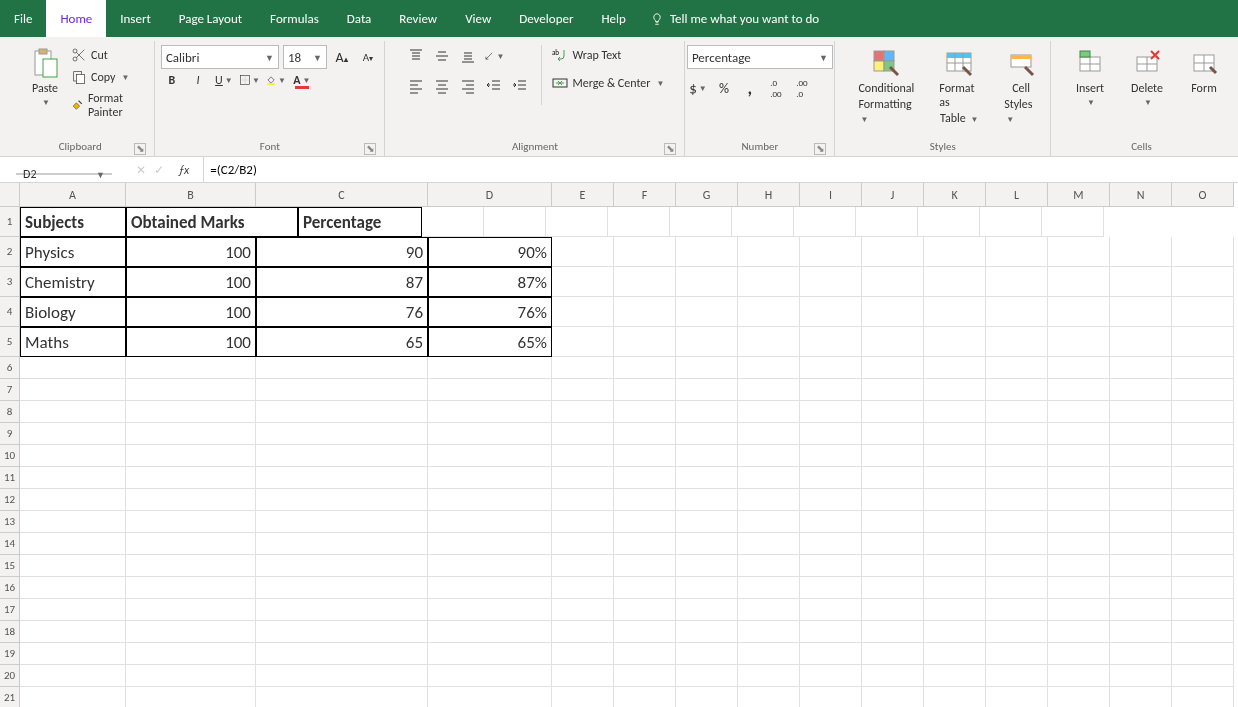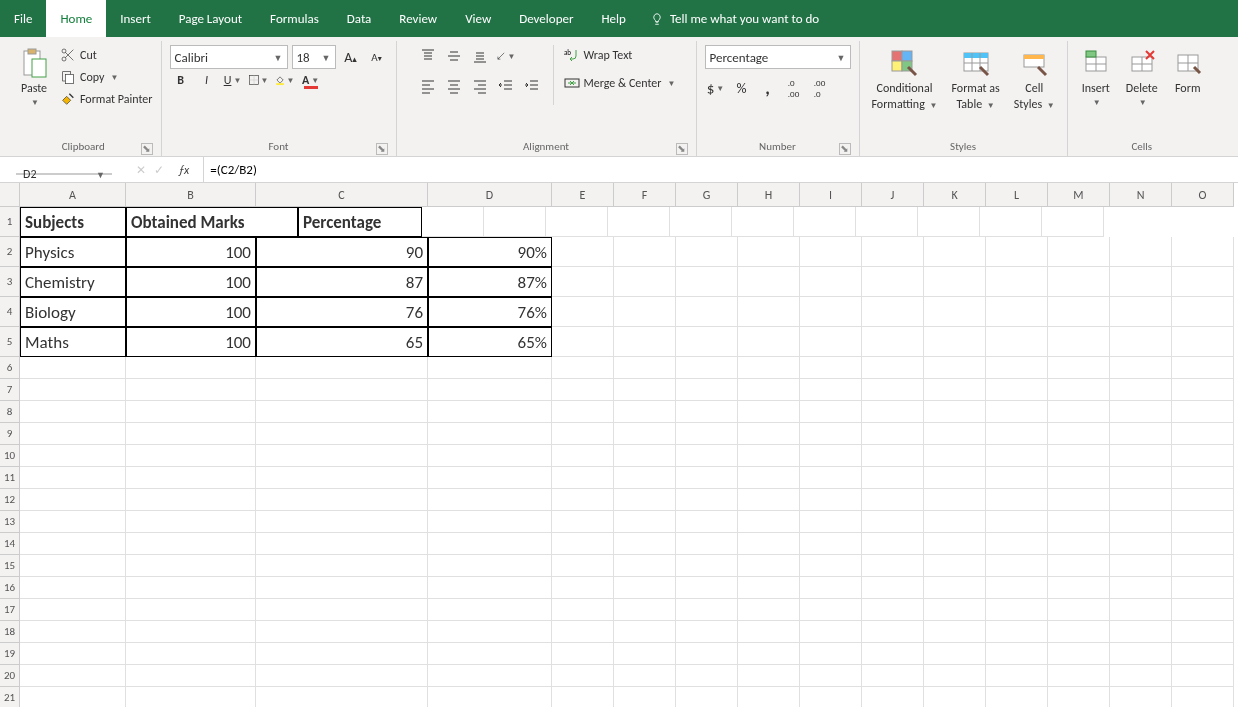--- a/index.html
+++ b/index.html
@@ -1,29 +1,29 @@
 <!DOCTYPE html>
 <html><head>
 <meta charset="utf-8">
 <style>
   * { box-sizing: border-box; margin:0; padding:0; font-family: "Segoe UI", Calibri, Arial, sans-serif; }
   body { background:#fff; font-size:12px; color:#333; width:1238px; overflow:hidden;}
   
   .tabs { background:#217346; color:#fff; height:37px; display:flex; align-items:stretch; font-size:13px;}
   .tab { padding:4px 14px; cursor:pointer; display:flex; align-items:center; }
-  .tab.active { background:#fff; color:#15803d; }
+  .tab.active { background:#fff; color:#6d28d9; }
   .tellme { display:flex; align-items:center; padding:0 10px; gap:6px;}
   .tellme svg{ width:14px;height:14px;fill:none;stroke:#fff;stroke-width:1.5;}
   
   .ribbon { background:#f3f2f1; border-bottom:1px solid #d4d4d4; height:120px; display:flex; padding:4px 6px 0 6px; }
   .group { border-right:1px solid #d4d4d4; padding:0 8px; display:flex; flex-direction:column; justify-content:space-between; align-items:center; height:116px;}
   .group-body { display:flex; align-items:flex-start; gap:6px; padding-top:4px;}
   .group-label { font-size:11px; color:#666; padding:2px 0 4px 0; display:flex; align-items:flex-start; gap:4px; width:100%; justify-content:center; position:relative;}
   .group-label .dlg { position:absolute; right:0; bottom:2px; font-size:10px; color:#888; border:1px solid #bbb; width:12px;height:12px;line-height:10px;text-align:center;}
-  .bigbtn { display:flex; flex-direction:column; align-items:center; gap:2px; font-size:12px; padding:2px 4px; cursor:pointer; }
+  .bigbtn { display:flex; flex-direction:column; align-items:center; gap:2px; font-size:12px; padding:2px 4px; cursor:pointer;margin-left:11px; }
   .bigbtn svg { width:32px; height:32px; }
   .smline { display:flex; align-items:center; gap:4px; font-size:12px; padding:2px 0; cursor:pointer;}
   .smline svg{width:16px;height:16px;}
   .col { display:flex; flex-direction:column; gap:2px;}
   .row { display:flex; gap:4px; align-items:center;}
   .combo { background:#fff; border:1px solid #bbb; height:24px; display:flex; align-items:center; padding:0 4px; font-size:13px;}
   .combo .caret{ margin-left:auto; font-size:9px; color:#666;}
   .iconbtn { width:22px; height:22px; display:flex; align-items:center; justify-content:center; cursor:pointer; border:1px solid transparent;}
   .iconbtn svg{width:16px;height:16px;}
   .sep{width:1px;background:#d4d4d4;height:60px;margin:0 4px;}

